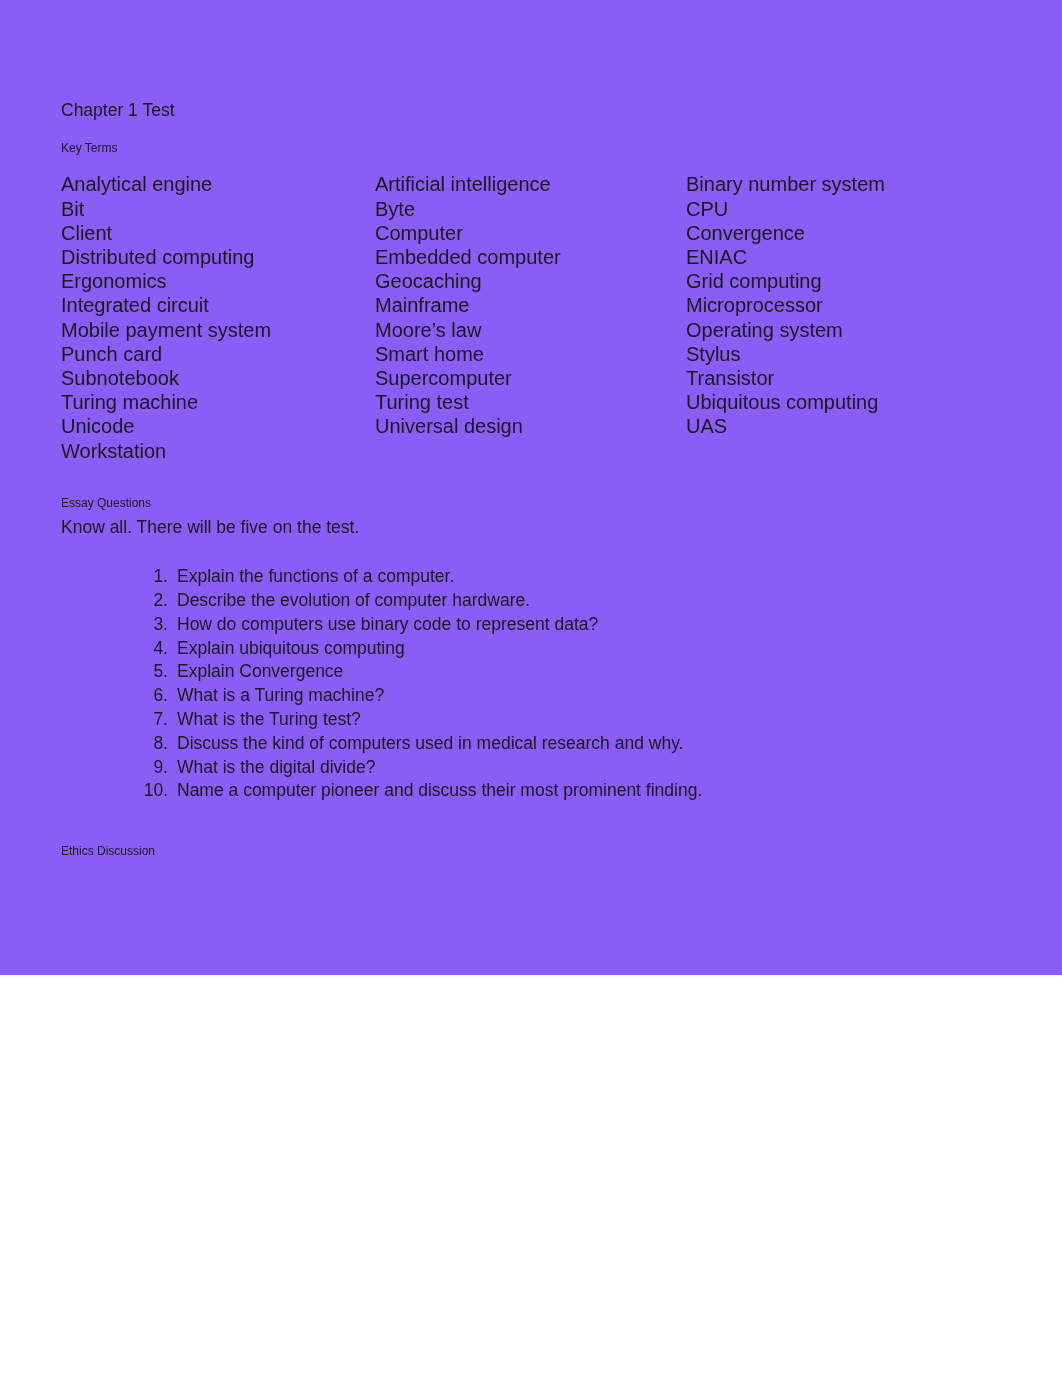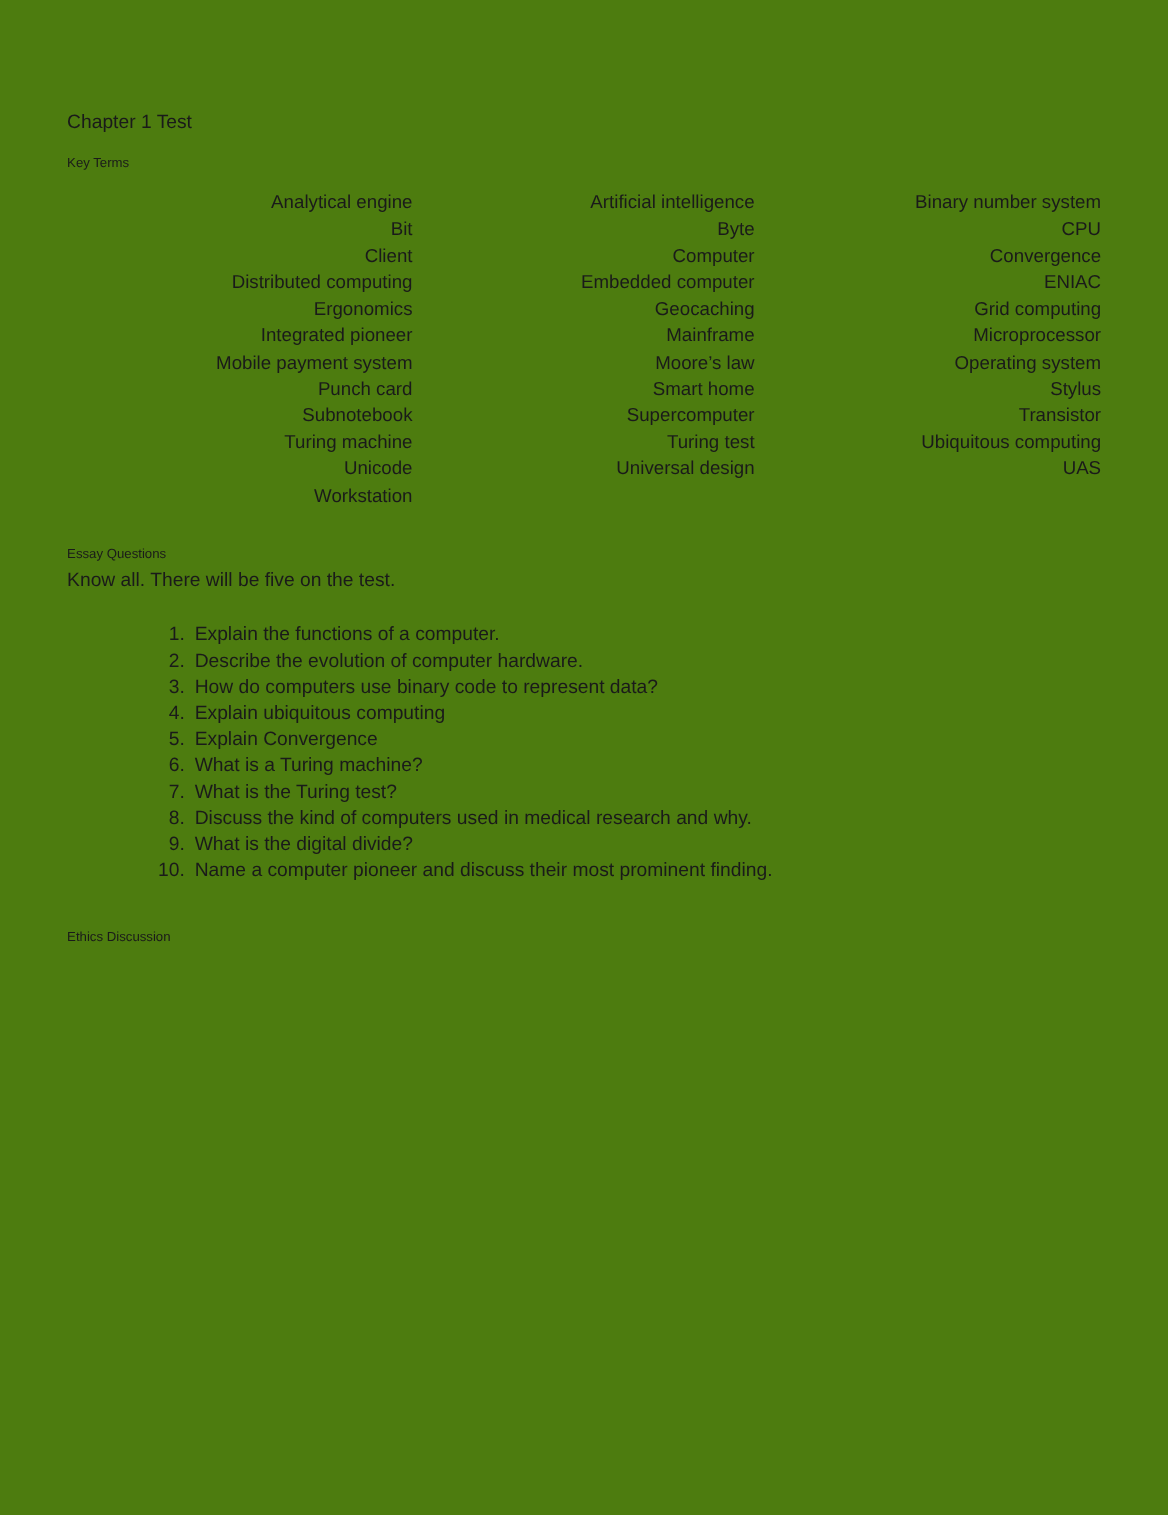--- a/index.html
+++ b/index.html
@@ -8,22 +8,22 @@
     padding: 0;
     background: #ffffff;
   }
   body {
     font-family: "Liberation Sans", sans-serif;
     color: #1a1a1a;
   }
   .page {
     position: relative;
     width: 1062px;
-    height: 1377px;
-    background: #4d7c0f;
+    height: 975px;
+    background: #8b5cf6;
     overflow: hidden;
     box-sizing: border-box;
   }
   .content {
     position: absolute;
     left: 61px;
     top: 98px;
     width: 940px;
   }
   .doc-line {
@@ -44,24 +44,23 @@
   .spacer-lg { height: 28px; }
   .spacer-xl { height: 36px; }
 
   
   .terms-grid {
     display: grid;
     grid-template-columns: 314px 311px auto;
     row-gap: 0px;
   }
   .term-cell {
-    font-size: 17px;
+    font-size: 20px;
     line-height: 24.2px;
     color: #1a1a1a;
-    text-align: right;
   }
 
   
   .essay-list {
     margin: 0;
     padding: 0;
     list-style: none;
   }
   .essay-item {
     display: flex;
@@ -109,21 +108,21 @@
 
       <div class="term-cell">Convergence</div>
       <div class="term-cell">Distributed computing</div>
       <div class="term-cell">Embedded computer</div>
 
       <div class="term-cell">ENIAC</div>
       <div class="term-cell">Ergonomics</div>
       <div class="term-cell">Geocaching</div>
 
       <div class="term-cell">Grid computing</div>
-      <div class="term-cell">Integrated pioneer</div>
+      <div class="term-cell">Integrated circuit</div>
       <div class="term-cell">Mainframe</div>
 
       <div class="term-cell">Microprocessor</div>
       <div class="term-cell">Mobile payment system</div>
       <div class="term-cell">Moore’s law</div>
 
       <div class="term-cell">Operating system</div>
       <div class="term-cell">Punch card</div>
 
       <div class="term-cell">Smart home</div>

